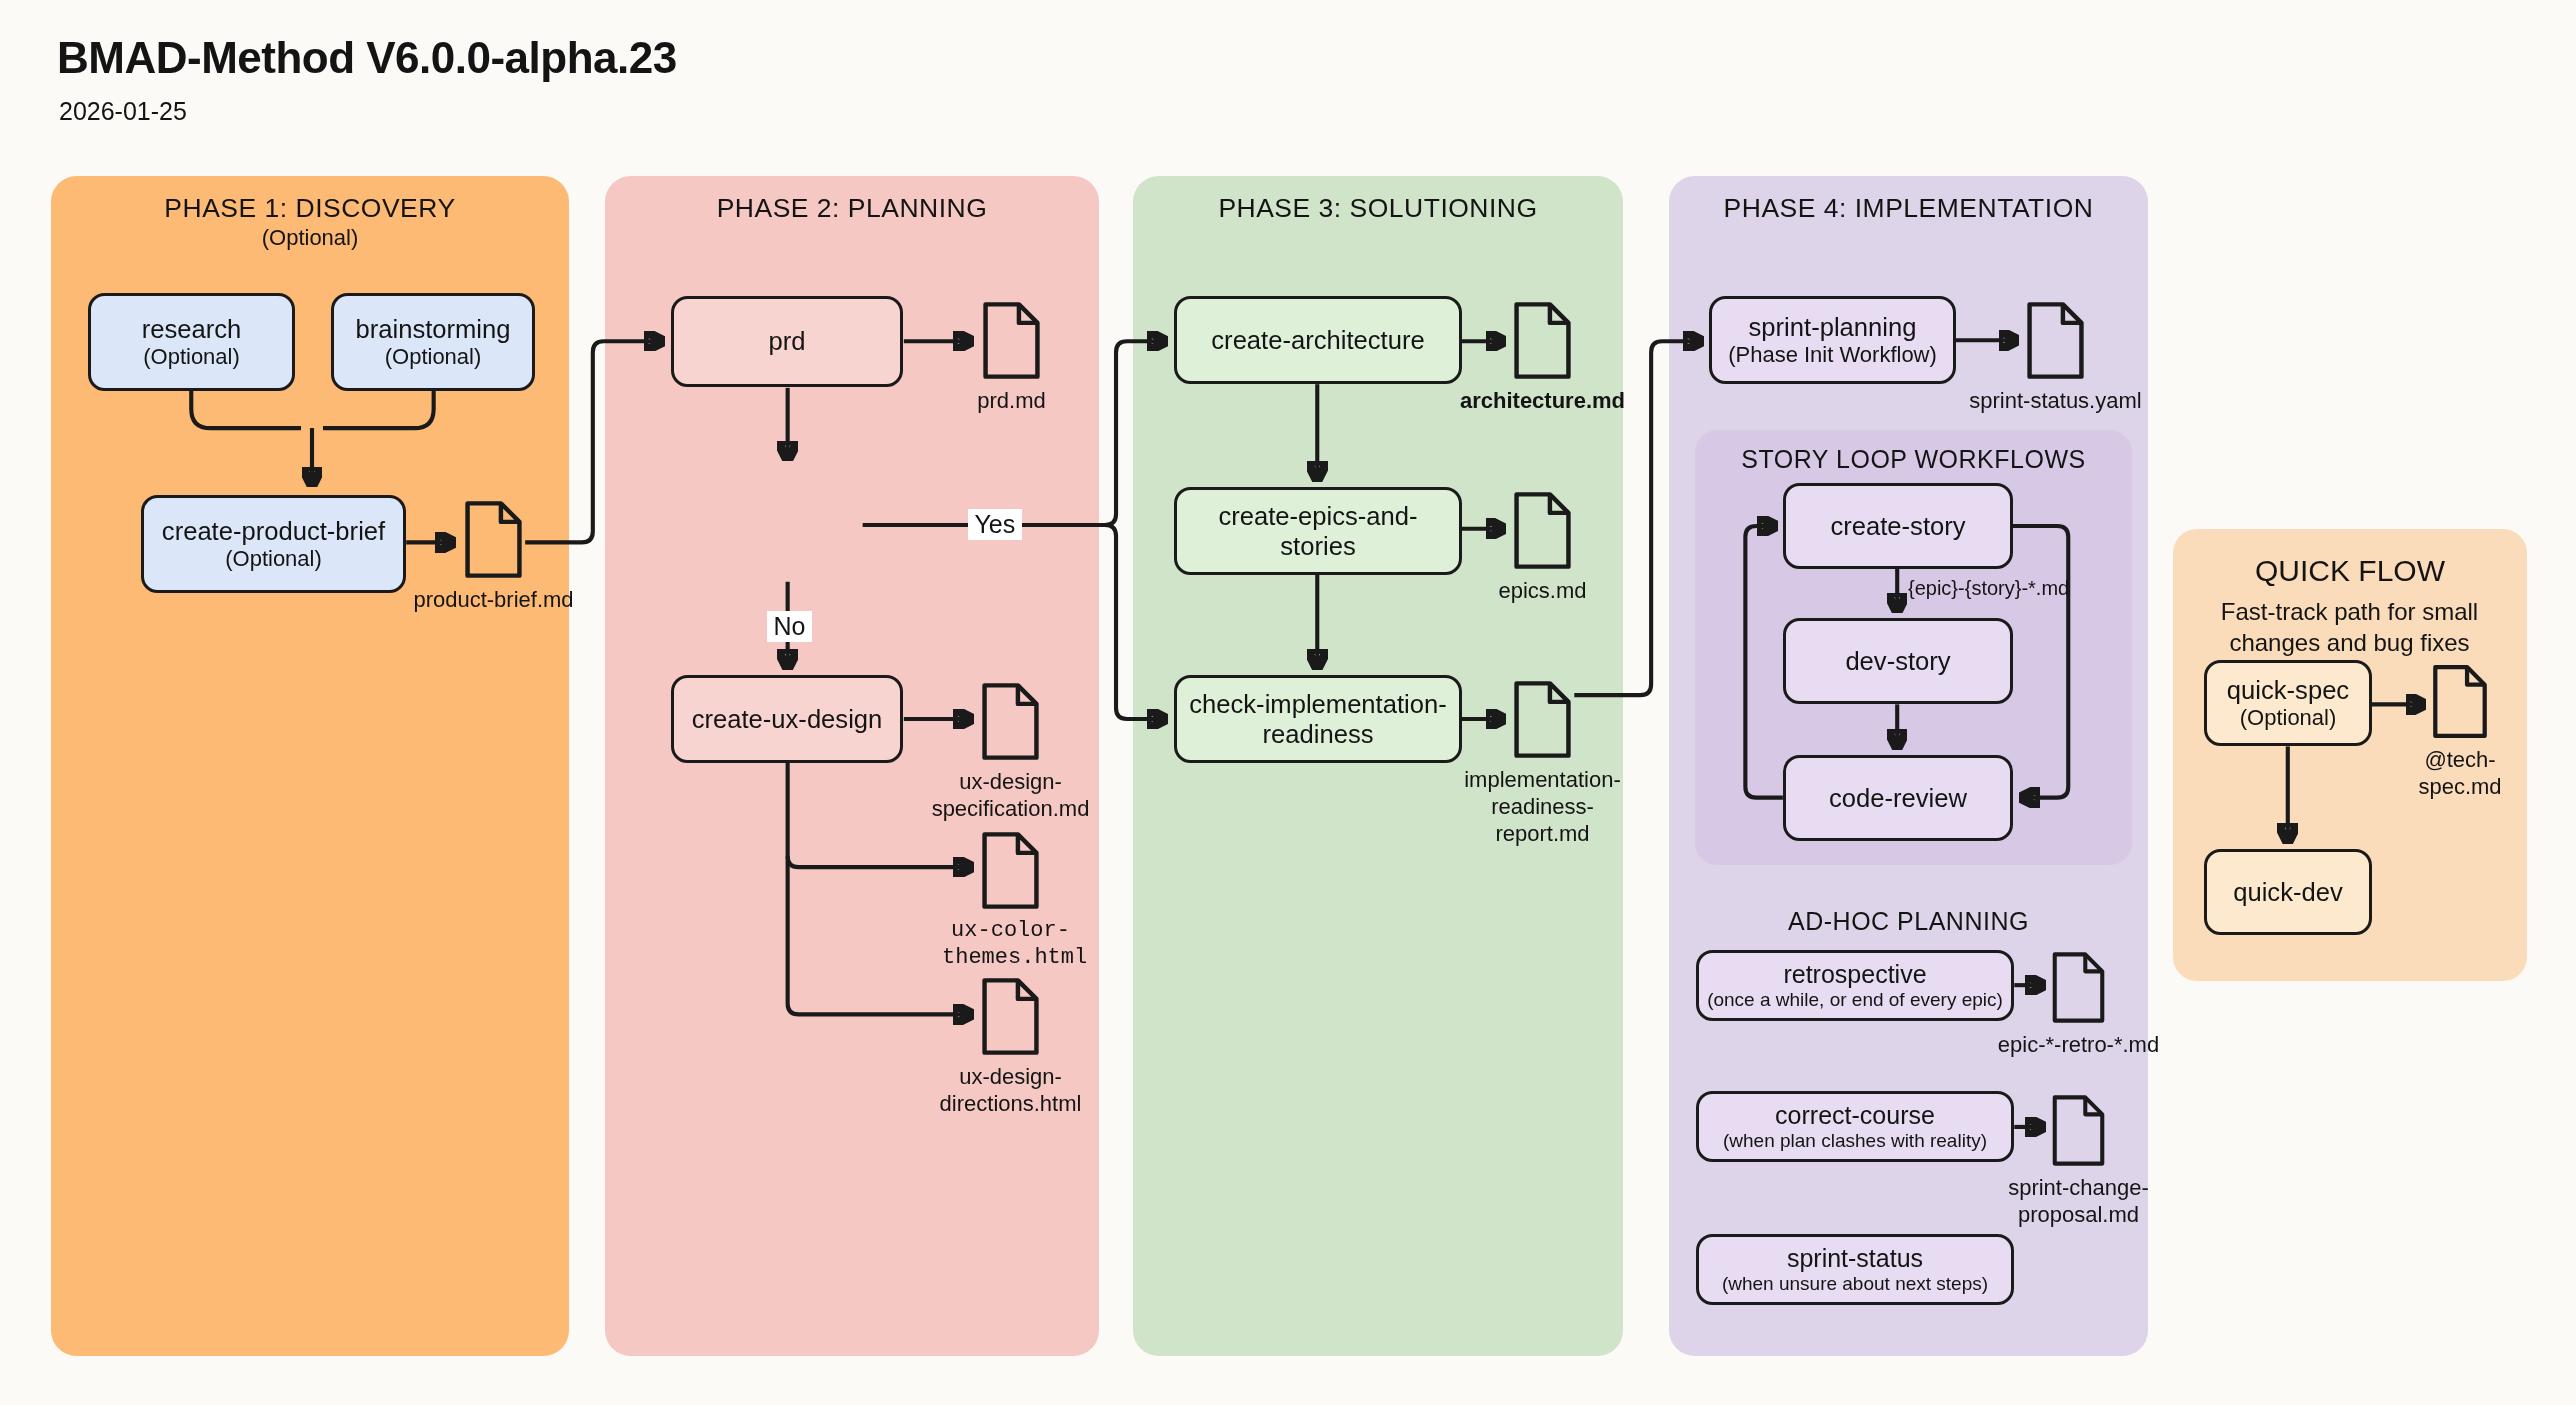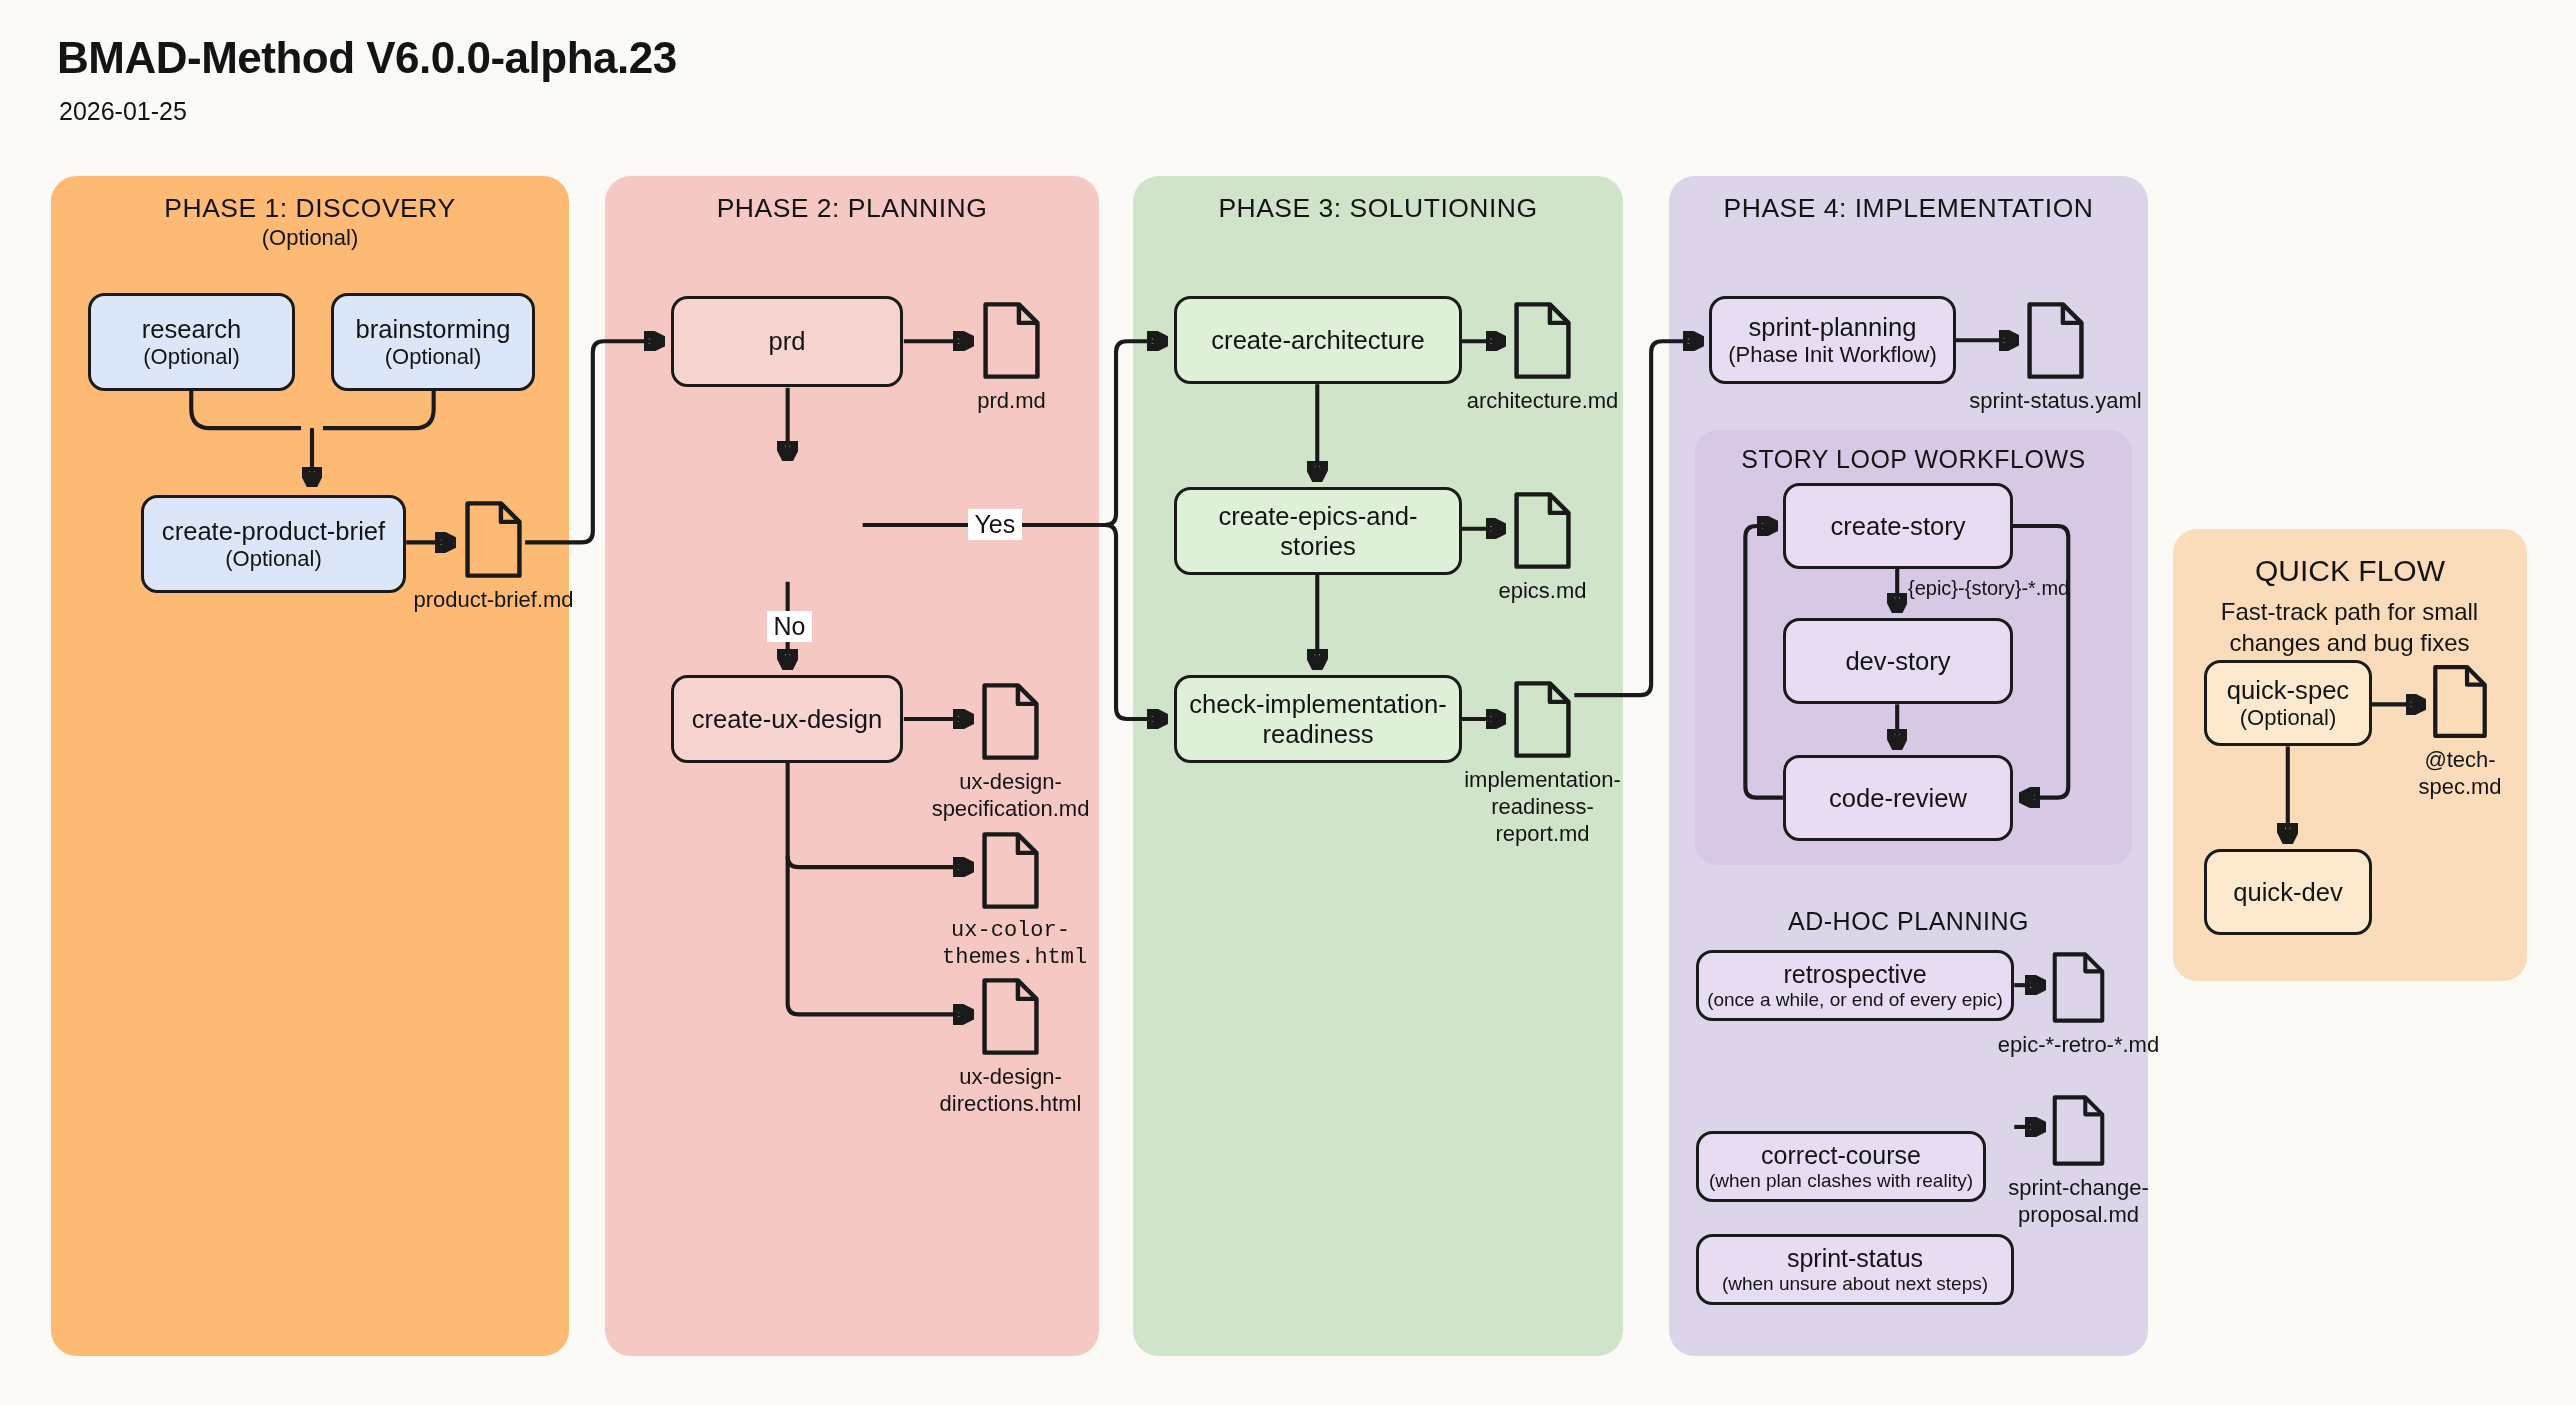--- a/index.html
+++ b/index.html
@@ -191,21 +191,21 @@
   </div>
 
   <div class="node node-green" style="left:1174px;top:296px;width:288px;height:88px;">
     <div class="nl">create-architecture</div>
   </div>
   <div class="doc" style="left:1511px;top:300px;">
     <svg width="63" height="81" viewBox="0 0 34 43">
       <path d="M3,2 H21 L31,12 V41 H3 Z" fill="none" stroke="#1a1a1a" stroke-width="2.4" stroke-linejoin="round"></path>
       <path d="M21,2 V12 H31" fill="none" stroke="#1a1a1a" stroke-width="2.4" stroke-linejoin="round"></path>
     </svg>
-    <div class="doc-label" style="width:192px;">architecture.md</div>
+    <div class="doc-label" style="width:192px;font-weight:bold;">architecture.md</div>
   </div>
   <div class="node node-green" style="left:1174px;top:487px;width:288px;height:88px;">
     <div class="nl">create-epics-and-stories</div>
   </div>
   <div class="doc" style="left:1511px;top:490px;">
     <svg width="63" height="81" viewBox="0 0 34 43">
       <path d="M3,2 H21 L31,12 V41 H3 Z" fill="none" stroke="#1a1a1a" stroke-width="2.4" stroke-linejoin="round"></path>
       <path d="M21,2 V12 H31" fill="none" stroke="#1a1a1a" stroke-width="2.4" stroke-linejoin="round"></path>
     </svg>
     <div class="doc-label" style="width:146px;">epics.md</div>
@@ -247,21 +247,21 @@
     <div class="nl">retrospective</div>
     <div class="ns">(once a while, or end of every epic)</div>
   </div>
   <div class="doc" style="left:2049px;top:951px;">
     <svg width="59" height="73" viewBox="0 0 34 43">
       <path d="M3,2 H21 L31,12 V41 H3 Z" fill="none" stroke="#1a1a1a" stroke-width="2.4" stroke-linejoin="round"></path>
       <path d="M21,2 V12 H31" fill="none" stroke="#1a1a1a" stroke-width="2.4" stroke-linejoin="round"></path>
     </svg>
     <div class="doc-label" style="width:220px;top:81px;">epic-*-retro-*.md</div>
   </div>
-  <div class="node node-purple node-adhoc" style="left:1696px;top:1131px;width:290px;height:71px;">
+  <div class="node node-purple node-adhoc" style="left:1696px;top:1091px;width:318px;height:71px;">
     <div class="nl">correct-course</div>
     <div class="ns">(when plan clashes with reality)</div>
   </div>
   <div class="doc" style="left:2049px;top:1094px;">
     <svg width="59" height="73" viewBox="0 0 34 43">
       <path d="M3,2 H21 L31,12 V41 H3 Z" fill="none" stroke="#1a1a1a" stroke-width="2.4" stroke-linejoin="round"></path>
       <path d="M21,2 V12 H31" fill="none" stroke="#1a1a1a" stroke-width="2.4" stroke-linejoin="round"></path>
     </svg>
     <div class="doc-label" style="width:174px;top:81px;">sprint-change-proposal.md</div>
   </div>

